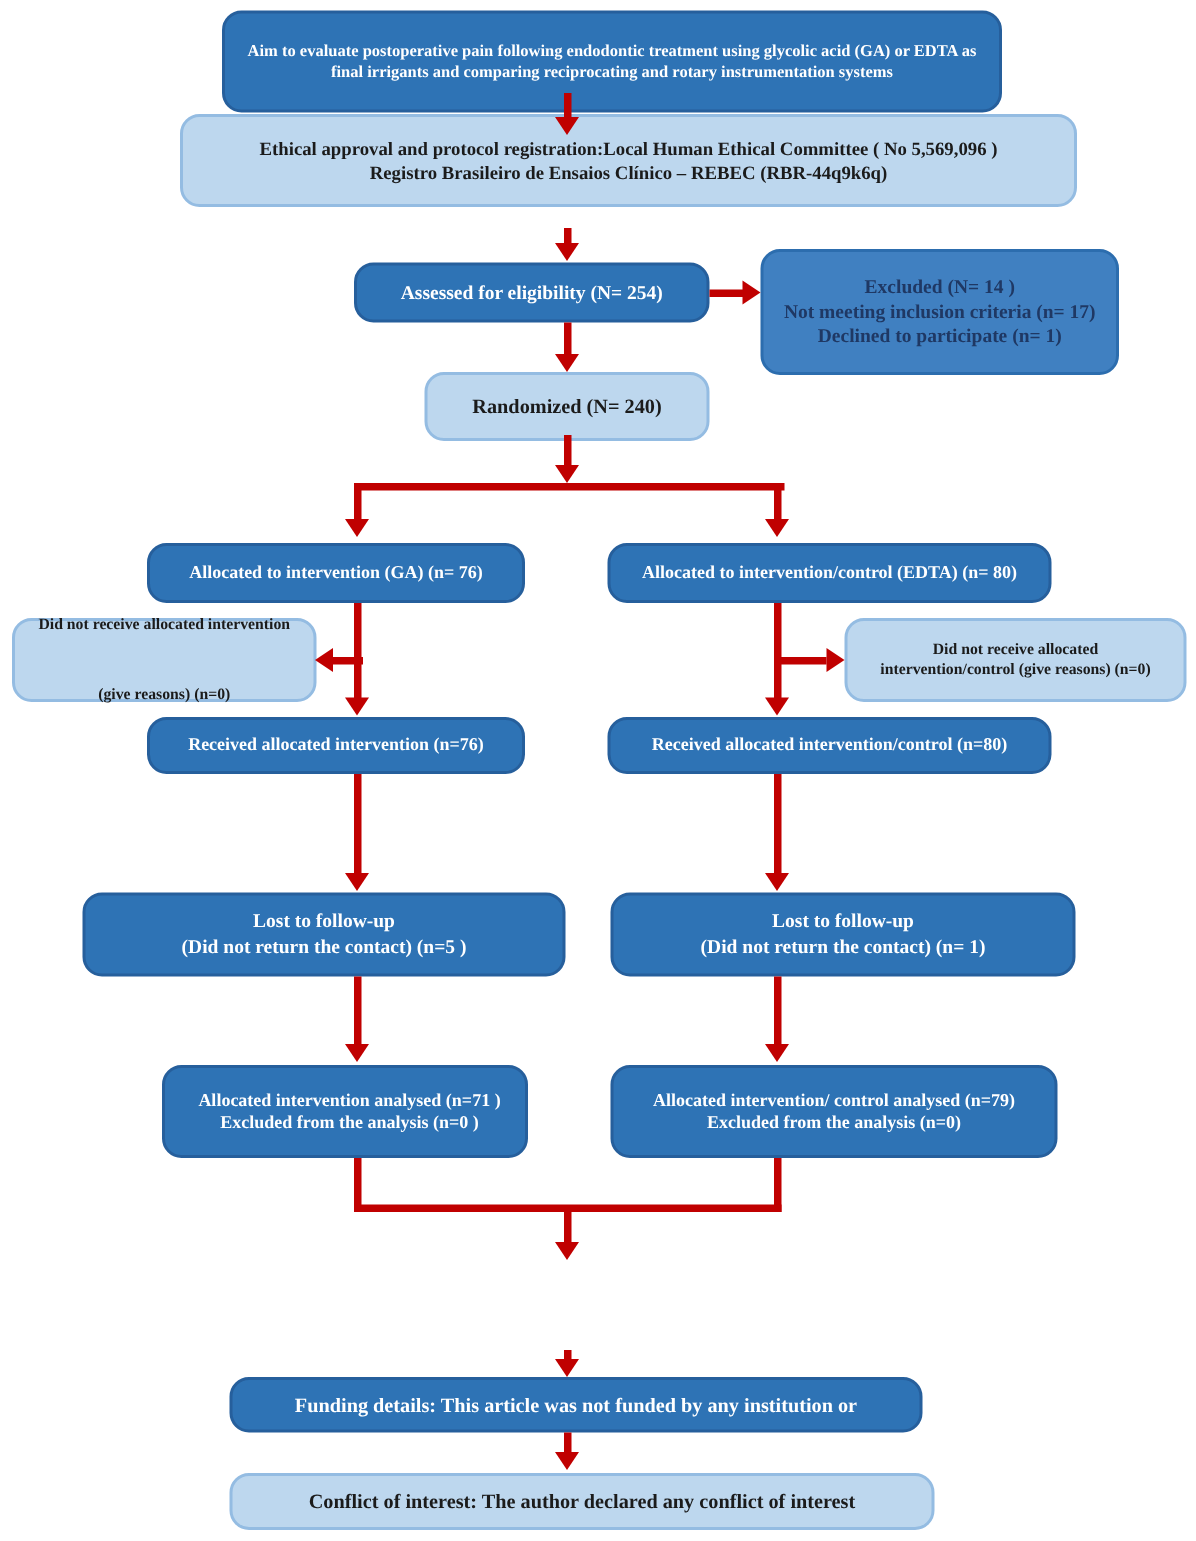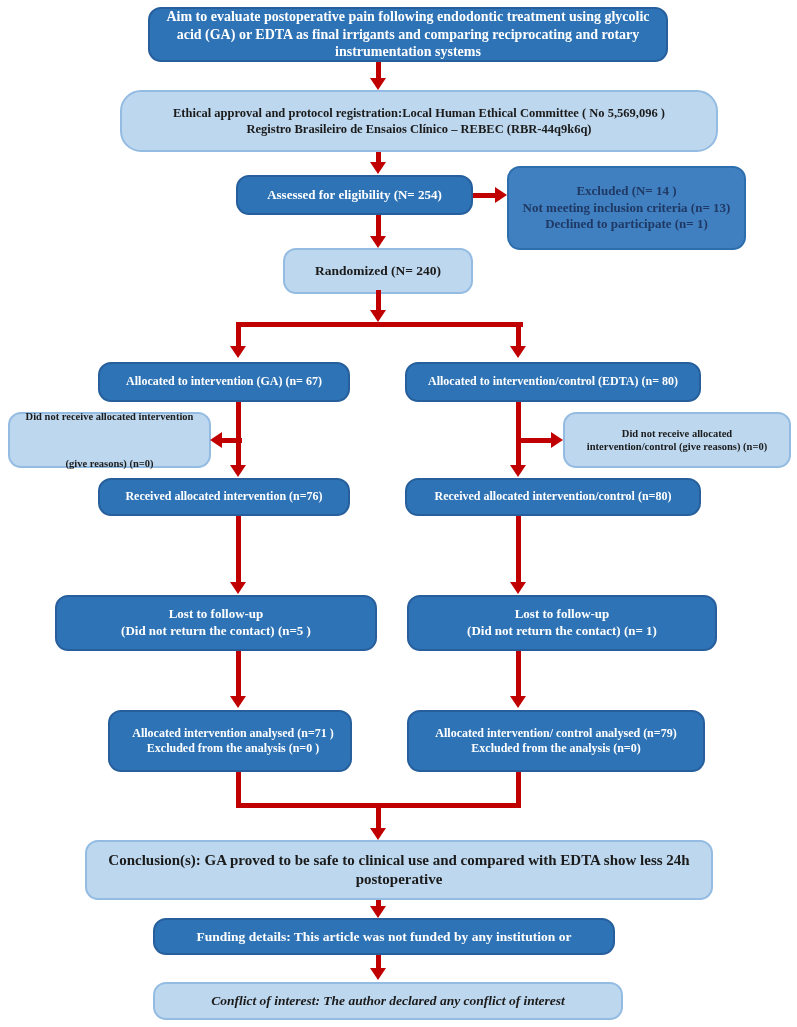--- a/index.html
+++ b/index.html
@@ -46,45 +46,45 @@
   .ah{position:absolute;width:0;height:0;}
   .ah-down{border-left:8px solid transparent;border-right:8px solid transparent;border-top:12px solid var(--arrow_red,#C00000);}
   .ah-left{border-top:8px solid transparent;border-bottom:8px solid transparent;border-right:12px solid var(--arrow_red,#C00000);}
   .ah-right{border-top:8px solid transparent;border-bottom:8px solid transparent;border-left:12px solid var(--arrow_red,#C00000);}
 </style>
 </head>
 <body>
 
 <div id="stage">
 
-  <div class="box dark" style="left:148px;top:7px;width:520px;height:55px;font-size:14px;text-align:center;">
+  <div class="box dark" style="left:148px;top:7px;width:520px;height:68px;font-size:11px;text-align:center;">
     <span>Aim to evaluate postoperative pain following endodontic treatment using glycolic acid (GA) or EDTA as final irrigants and comparing reciprocating and rotary instrumentation systems</span>
   </div>
 
-  <div class="box light" style="left:120px;top:90px;width:598px;height:62px;font-size:12.5px;border-radius:21px;">
+  <div class="box light" style="left:120px;top:76px;width:598px;height:62px;font-size:12.5px;">
     <span class="nw">Ethical approval and protocol registration:Local Human Ethical Committee ( No 5,569,096 )</span>
     <span class="nw">Registro Brasileiro de Ensaios Clínico – REBEC (RBR-44q9k6q)</span>
   </div>
 
   <div class="box dark" style="left:236px;top:175px;width:237px;height:40px;font-size:13px;">
     <span class="nw">Assessed for eligibility (N= 254)</span>
   </div>
 
   <div class="box medium" style="left:507px;top:166px;width:239px;height:84px;font-size:13px;">
     <span class="nw">Excluded (N= 14 )</span>
-    <span class="nw">Not meeting inclusion criteria (n= 13)</span>
+    <span class="nw">Not meeting inclusion criteria (n= 17)</span>
     <span class="nw">Declined to participate (n= 1)</span>
   </div>
 
   <div class="box light" style="left:283px;top:248px;width:190px;height:46px;font-size:13.5px;">
     <span class="nw">Randomized (N= 240)</span>
   </div>
 
   <div class="box dark" style="left:98px;top:362px;width:252px;height:40px;font-size:12px;">
-    <span class="nw">Allocated to intervention (GA) (n= 67)</span>
+    <span class="nw">Allocated to intervention (GA) (n= 76)</span>
   </div>
 
   <div class="box dark" style="left:405px;top:362px;width:296px;height:40px;font-size:12px;">
     <span class="nw">Allocated to intervention/control (EDTA) (n= 80)</span>
   </div>
 
   <div class="box light" style="left:8px;top:412px;width:203px;height:56px;font-size:10.5px;gap:34px;">
     <span class="nw">Did not receive allocated intervention</span>
     <span class="nw">(give reasons) (n=0)</span>
   </div>
@@ -115,29 +115,26 @@
   <div class="box dark" style="left:108px;top:710px;width:244px;height:62px;font-size:12px;padding-left:16px;">
     <span class="nw">Allocated intervention analysed (n=71 )</span>
     <span class="nw">Excluded from the analysis (n=0 )</span>
   </div>
 
   <div class="box dark" style="left:407px;top:710px;width:298px;height:62px;font-size:12px;">
     <span class="nw">Allocated intervention/ control analysed (n=79)</span>
     <span class="nw">Excluded from the analysis (n=0)</span>
   </div>
 
-  <div class="box light" style="left:85px;top:840px;width:628px;height:60px;font-size:15px;">
-    <span>Conclusion(s): GA proved to be safe to clinical use and compared with EDTA show less 24h postoperative</span>
-  </div>
 
   <div class="box dark" style="left:153px;top:918px;width:462px;height:37px;font-size:13.5px;">
     <span class="nw">Funding details: This article was not funded by any institution or</span>
   </div>
 
-  <div class="box light" style="left:153px;top:982px;width:470px;height:38px;font-size:13.5px;font-style:italic;">
+  <div class="box light" style="left:153px;top:982px;width:470px;height:38px;font-size:13.5px;">
     <span class="nw">Conflict of interest: The author declared any conflict of interest</span>
   </div>
 
   <div class="vline" style="left:376px;top:62px;height:17px;"></div>
   <div class="ah ah-down" style="left:370px;top:78px;"></div>
 
   <div class="vline" style="left:376px;top:152px;height:11px;"></div>
   <div class="ah ah-down" style="left:370px;top:162px;"></div>
 
   <div class="hline" style="left:473px;top:193px;width:23px;"></div>

